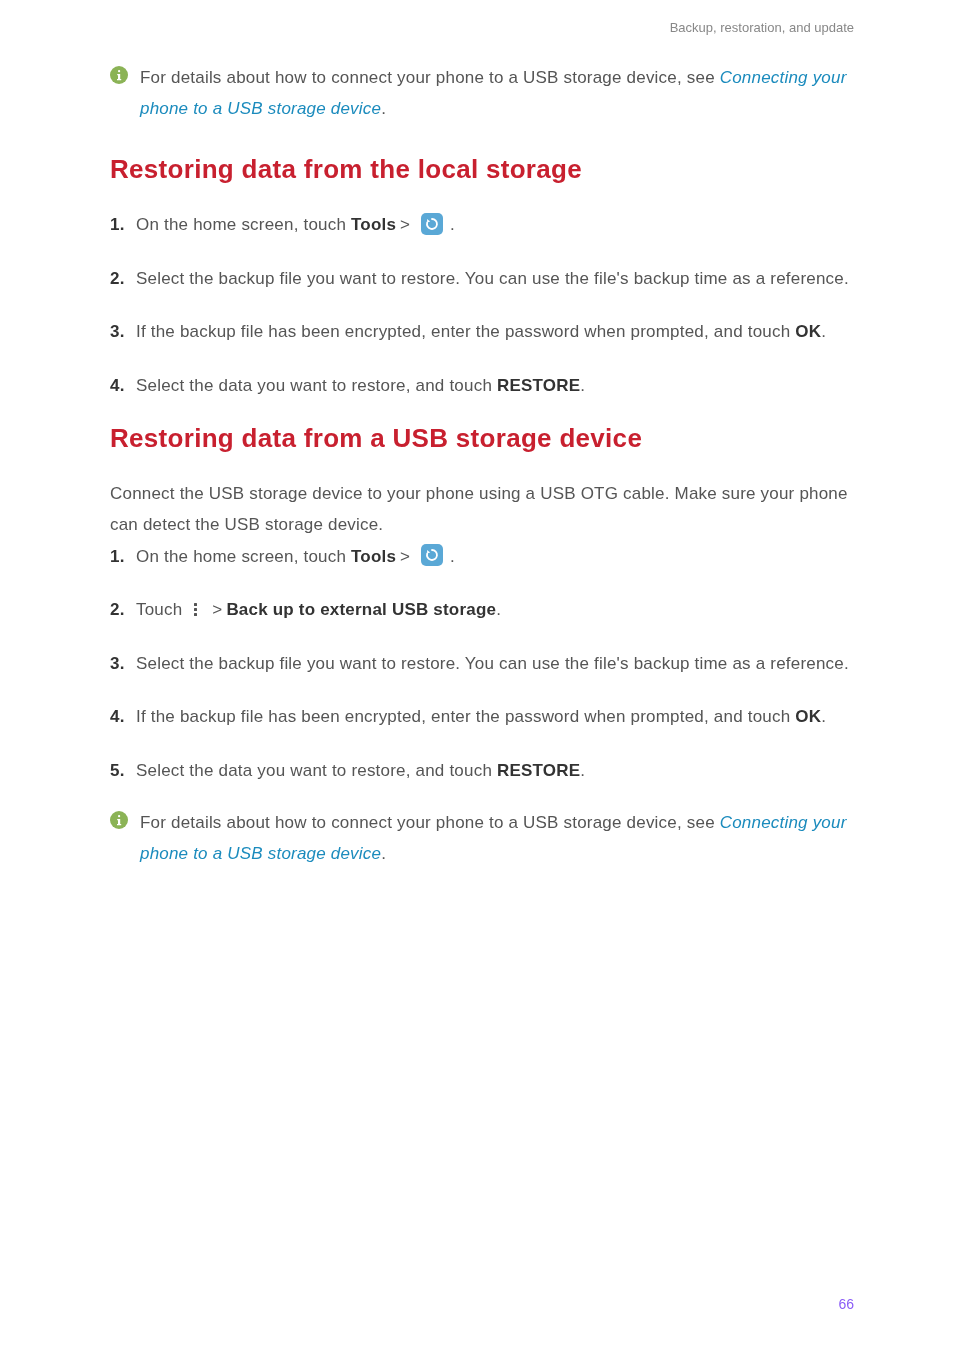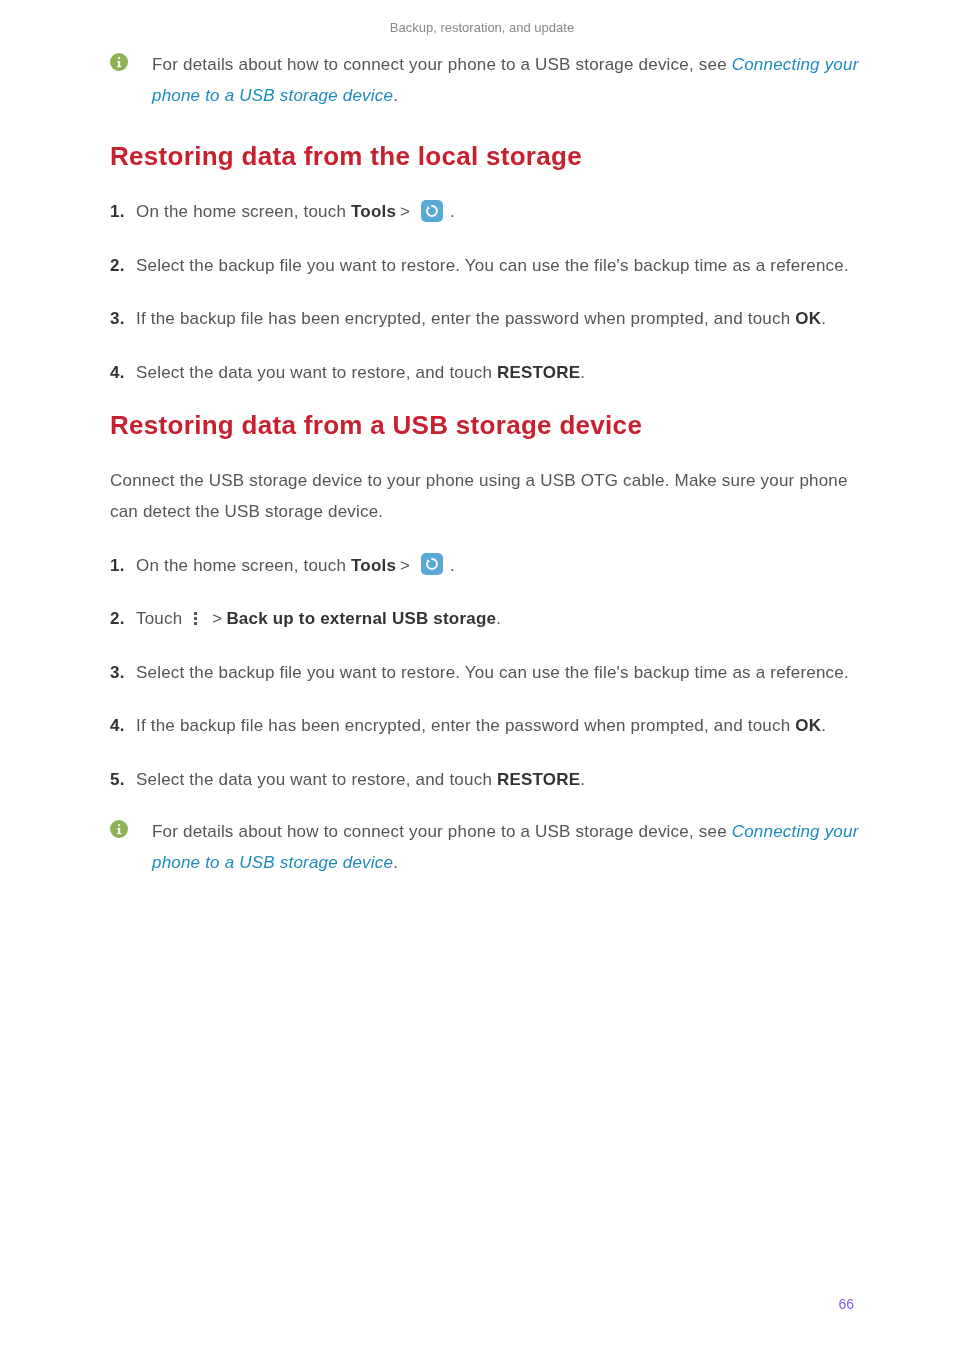--- a/index.html
+++ b/index.html
@@ -6,24 +6,24 @@
   body {
     font-family: -apple-system, BlinkMacSystemFont, "Segoe UI", Helvetica, Arial, sans-serif;
     background: #ffffff;
     width: 954px;
     height: 1352px;
     padding: 20px 90px 0 110px;
     color: #333;
     position: relative;
   }
   .header-breadcrumb {
-    text-align: center;
+    text-align: right;
     font-size: 13px;
     color: #888;
-    margin-bottom: 15px;
+    margin-bottom: 28px;
     padding-right: 10px;
   }
   .info-block {
     display: flex;
     align-items: flex-start;
     margin-bottom: 30px;
     padding-left: 0px;
   }
   .info-icon {
     flex-shrink: 0;
@@ -31,21 +31,20 @@
     height: 18px;
     margin-top: 3px;
     margin-right: 12px;
   }
   .info-icon svg { display: block; }
   .info-text {
     font-size: 17px;
     line-height: 1.8;
     color: #555;
     letter-spacing: 0.2px;
-    margin-left: 12px;
   }
   .link {
     color: #1b8bbd;
     font-style: italic;
   }
   h2.section-heading {
     color: #c8202f;
     font-size: 26px;
     font-weight: 700;
     margin-top: 13px;
@@ -101,21 +100,20 @@
     width: 3px;
     height: 3px;
     background: #555;
     margin: 2px auto;
     border-radius: 0.5px;
   }
   .intro-para {
     font-size: 17px;
     line-height: 1.85;
     color: #555;
-    margin-bottom: 22px;
     letter-spacing: 0.2px;
   }
   .page-num {
     position: absolute;
     bottom: 40px;
     right: 100px;
     font-size: 14px;
     color: #8b5cf6;
   }
   .period { color: #555; }

